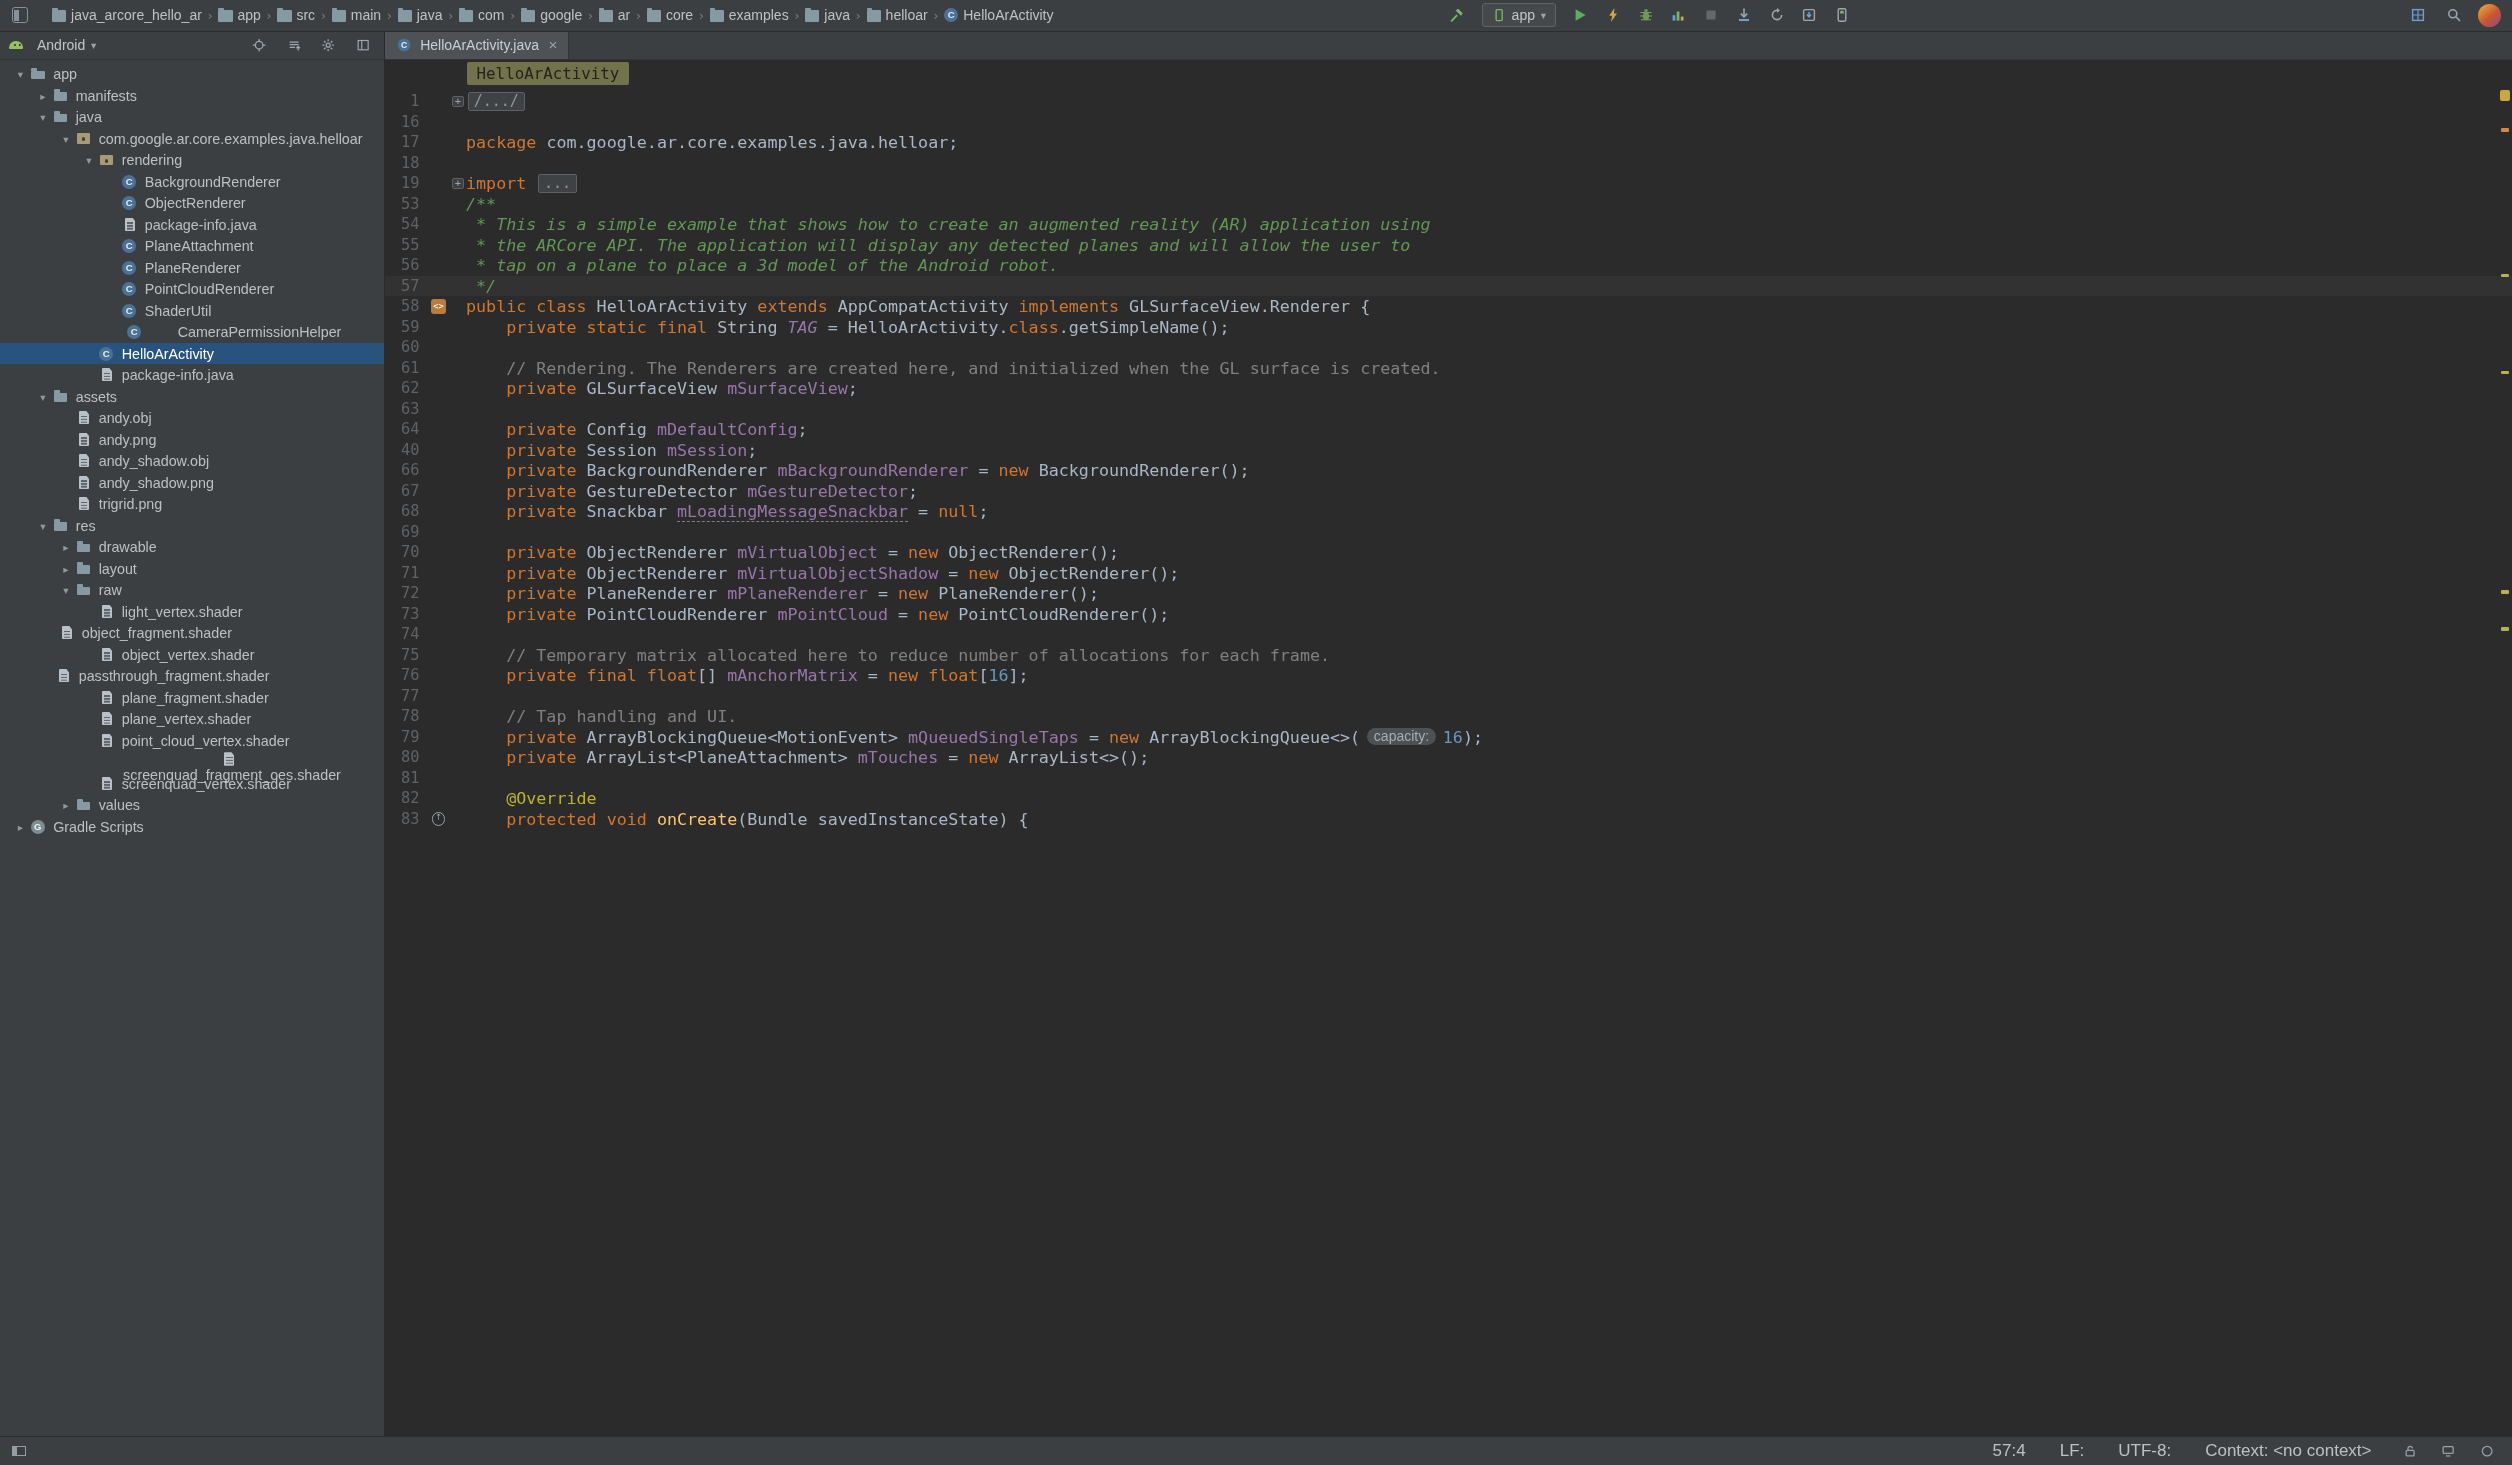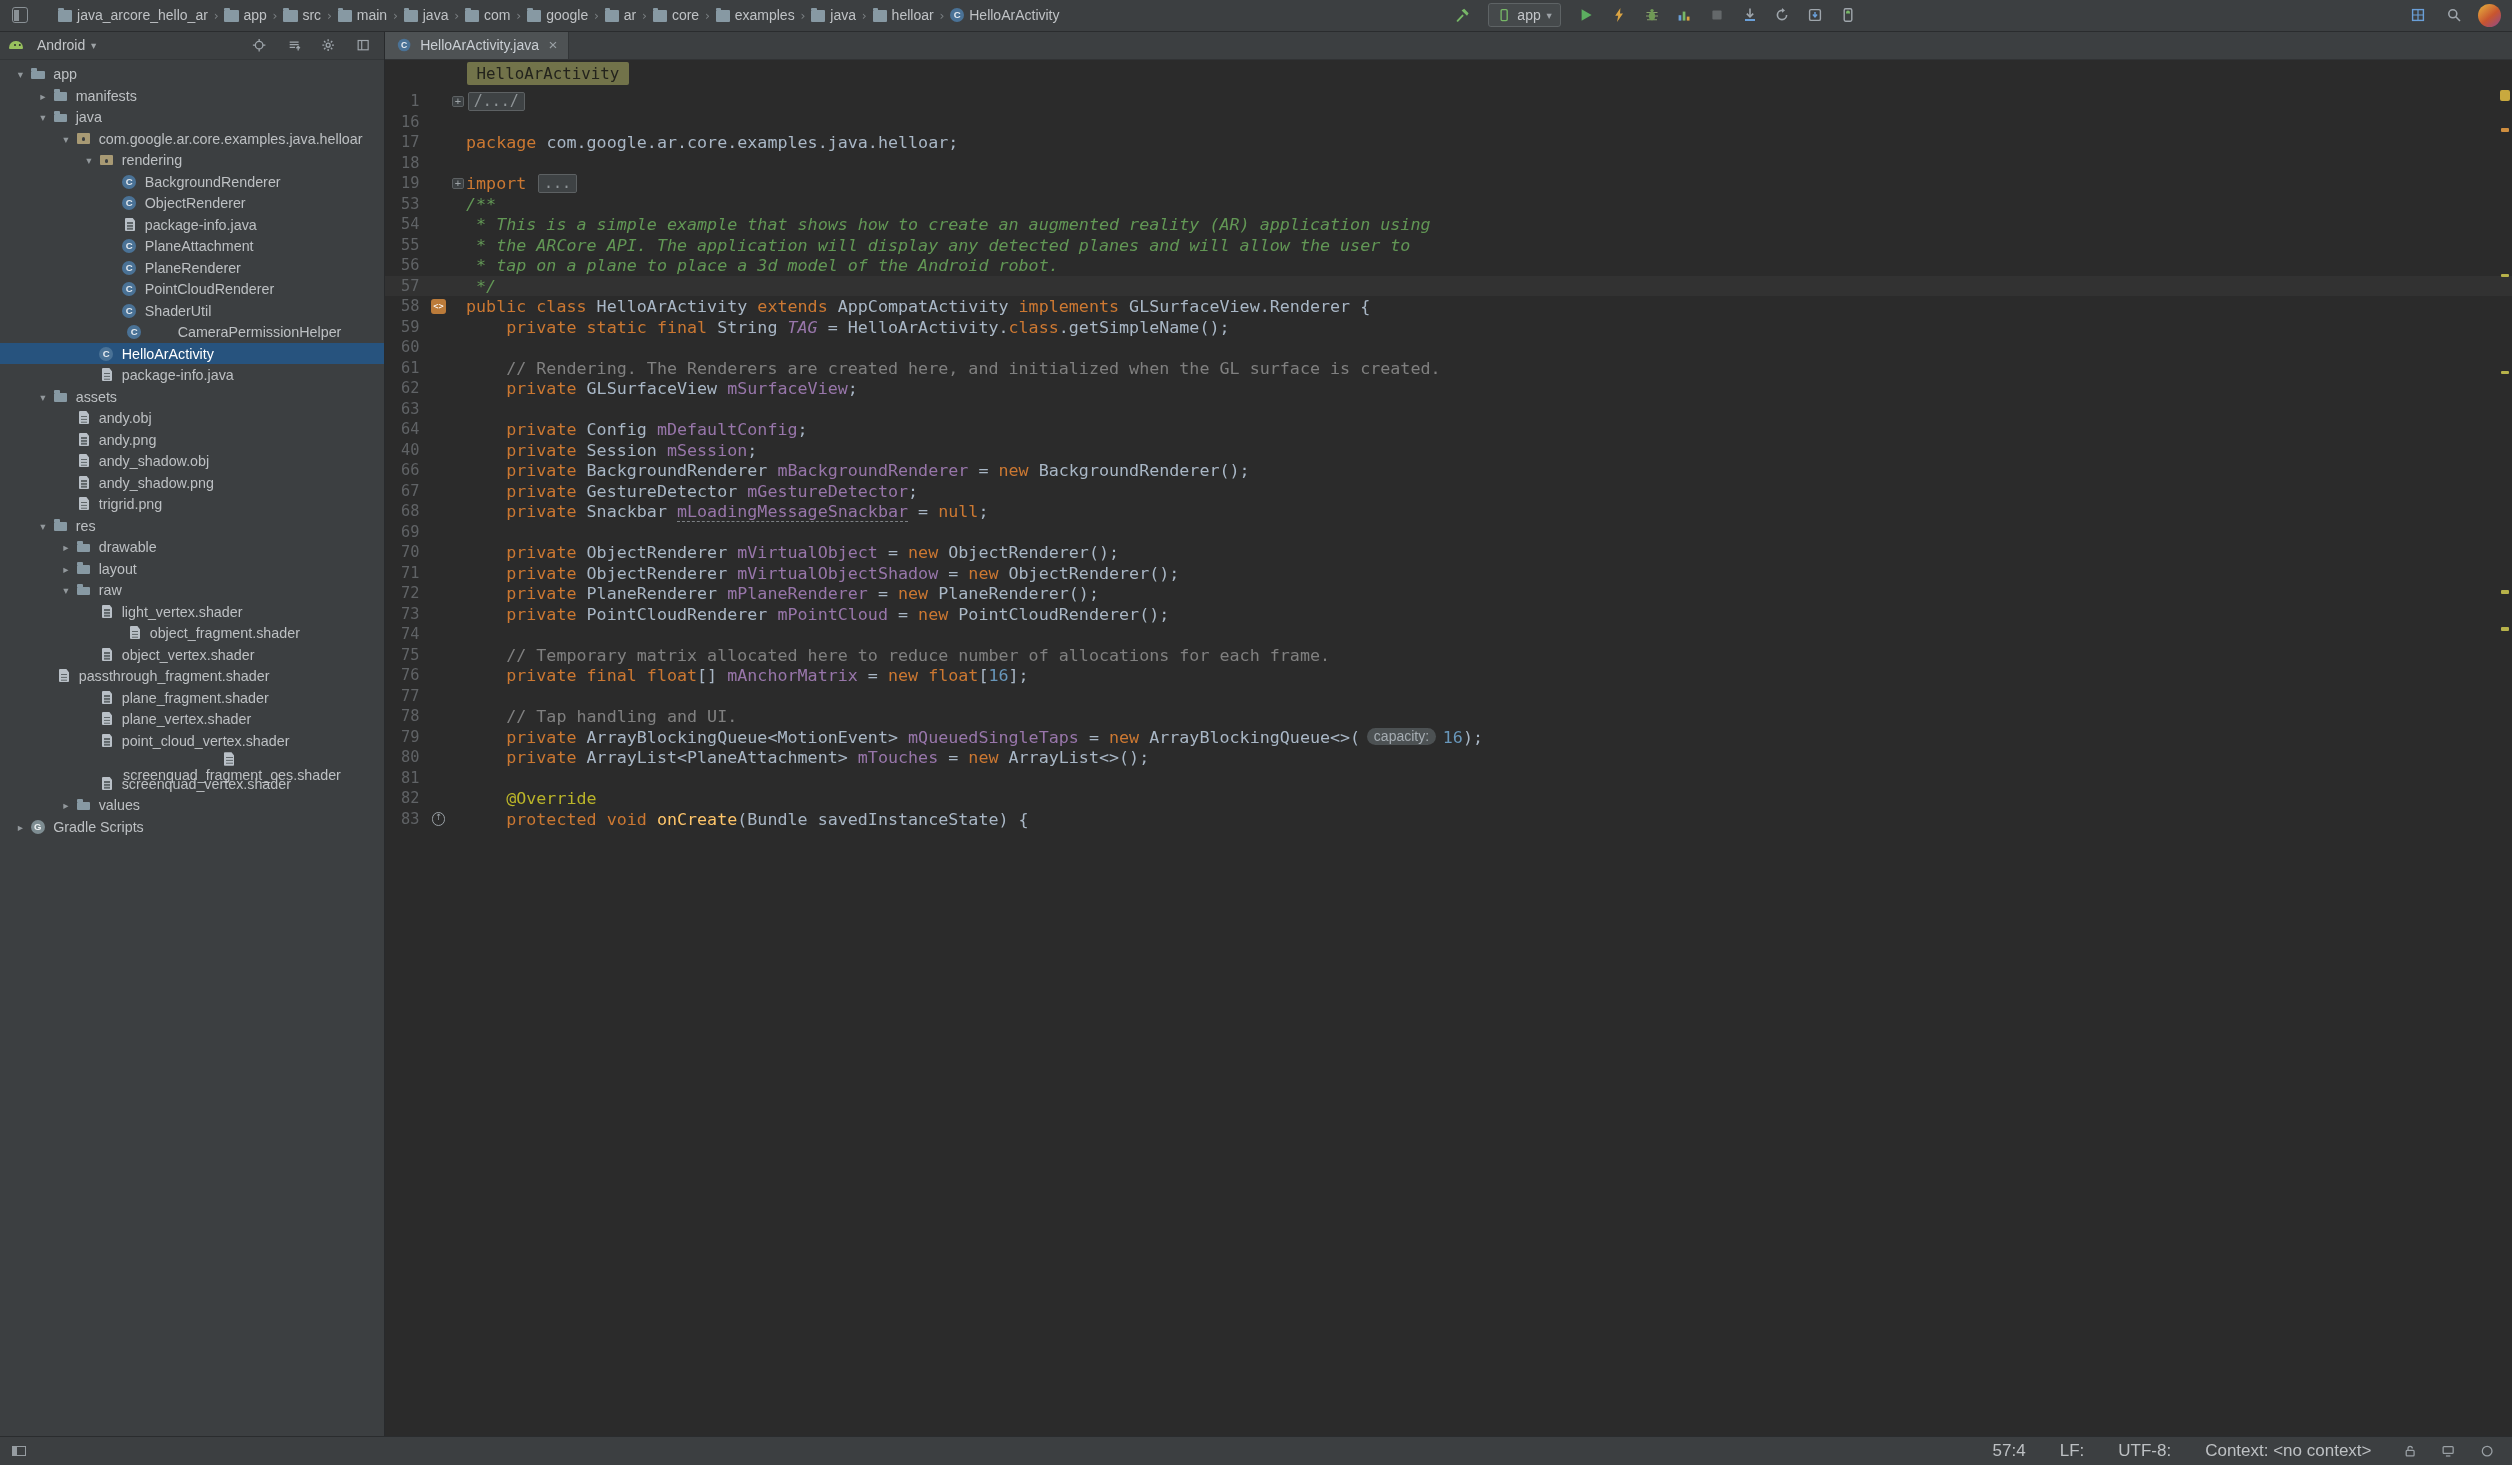--- a/index.html
+++ b/index.html
@@ -3,21 +3,21 @@
 <meta charset="utf-8">
 <style>
 *{box-sizing:border-box;margin:0;padding:0}
 html,body{background:#1e1e1e}
 .app{width:2512px;height:1465px;background:#2b2b2b;display:flex;flex-direction:column;
   font-family:"Liberation Sans",sans-serif;color:#bbbec2;overflow:hidden;position:relative}
 .flex1{flex:1}.flex15{flex:1.45}
 
 
 .topbar{height:31.5px;flex:none;background:#3c3f41;border-bottom:1px solid #2a2c2e;
-  display:flex;align-items:center;padding:0 11.5px;gap:20px}
+  display:flex;align-items:center;padding:0 11.5px;gap:14px}
 .win-icon{width:16px;height:16px;border:1px solid #8a9196;border-radius:2.9px;margin-right:7.6px;position:relative;flex:none}
 .win-icon::before{content:"";position:absolute;left:1.9px;top:1.9px;width:4.8px;height:10.5px;background:#8a9196}
 .crumbs{display:flex;align-items:center;gap:1px;white-space:nowrap}
 .crumb{display:inline-flex;align-items:center;gap:4.8px;font-size:14px;color:#bfc2c5;padding:1.9px 2.9px;cursor:default}
 .crumb-sep{color:#7a7f82;font-size:12.4px;margin:0 1.9px;font-family:"DejaVu Sans",sans-serif}
 .mini-folder{width:14.3px;height:11.5px;position:relative;background:#8799a3;border-radius:1px;flex:none;margin-top:1.9px}
 .mini-folder::before{content:"";position:absolute;top:-2.9px;left:0;width:5.7px;height:2.9px;background:#8799a3;border-radius:1px 1px 0 0}
 .mini-class{width:14.3px;height:14.3px;border-radius:50%;background:#4a7296;color:#e6ebf0;
   font:700 9.6px/14.3px "Liberation Sans",sans-serif;text-align:center;flex:none}
 .tbtn{width:27px;height:25px;display:inline-flex;align-items:center;justify-content:center;border-radius:2.9px;flex:none}
@@ -431,21 +431,21 @@
           <div class="tree-row" style="padding-left: 57px;">
             <span class="tree-arrow">▾</span>
             <span class="ti ti-folder"></span>
             <span class="tree-label">raw</span>
           </div>
           <div class="tree-row" style="padding-left: 80px;">
             <span class="tree-arrow"></span>
             <span class="ti ti-file"></span>
             <span class="tree-label">light_vertex.shader</span>
           </div>
-          <div class="tree-row" style="padding-left: 108px; text-align: center;">
+          <div class="tree-row" style="padding-left: 40px; text-align: center;">
             <span class="tree-arrow"></span>
             <span class="ti ti-file"></span>
             <span class="tree-label">object_fragment.shader</span>
           </div>
           <div class="tree-row" style="padding-left: 80px;">
             <span class="tree-arrow"></span>
             <span class="ti ti-file"></span>
             <span class="tree-label">object_vertex.shader</span>
           </div>
           <div class="tree-row" style="padding-left: 37px;">

